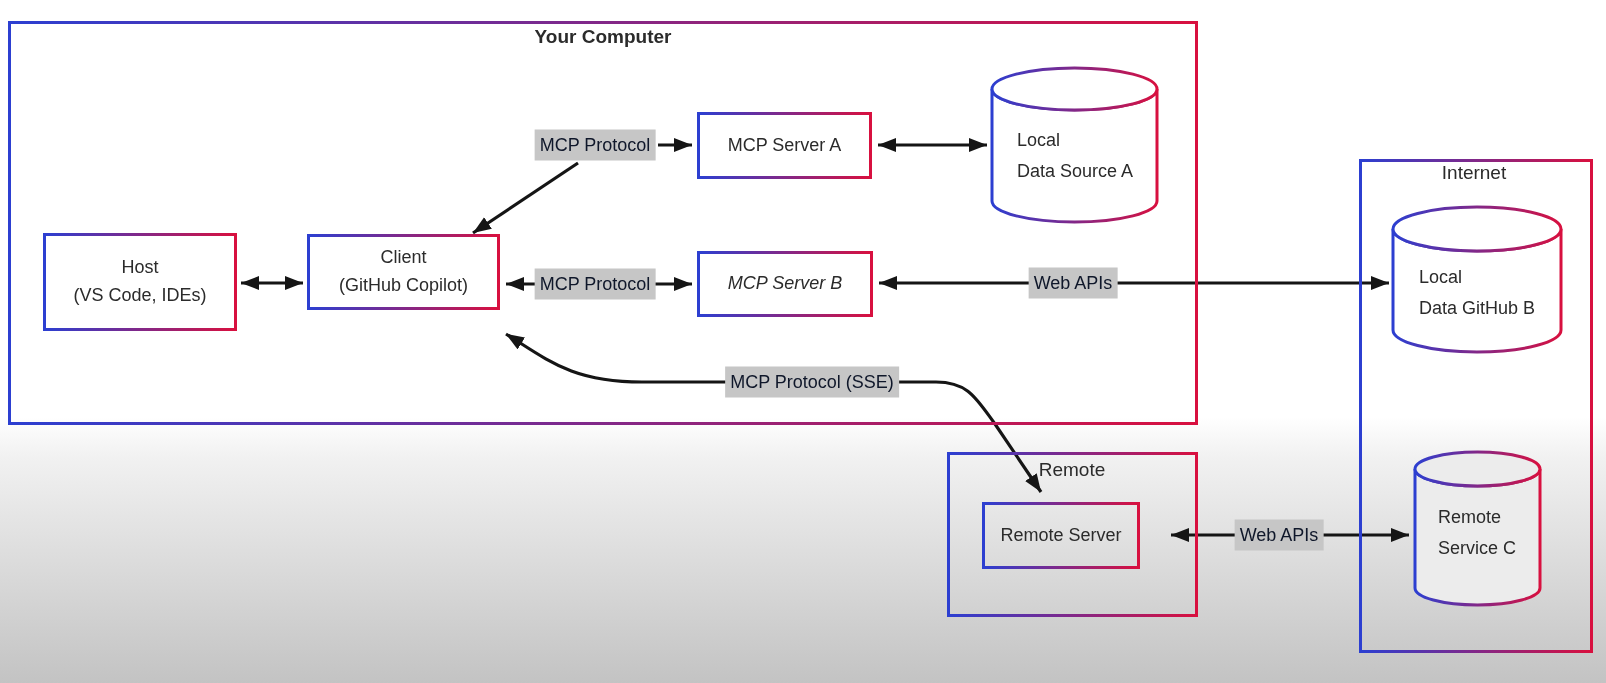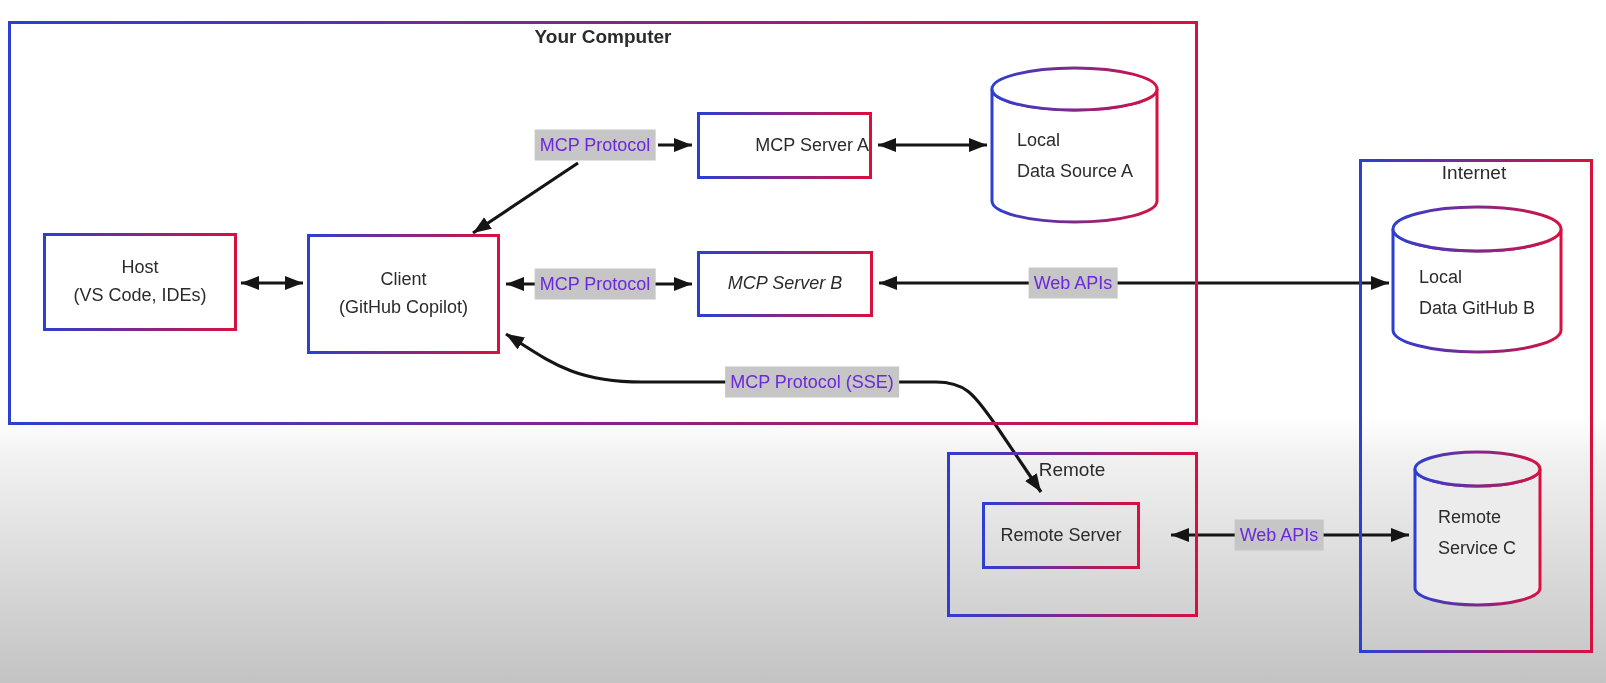--- a/index.html
+++ b/index.html
@@ -22,21 +22,21 @@
     display:flex; flex-direction:column; align-items:center; justify-content:center;
     font-size:18px; line-height:1.55; text-align:center;
     background:transparent;
   }
   .gtitle {
     position:absolute; transform:translateX(-50%);
     font-size:19px; white-space:nowrap;
   }
   .elabel {
     position:absolute; transform:translate(-50%,-50%);
-    background:#c6c6c6; color:#6d28d9;
+    background:#c6c6c6; color:#0f172a;
     font-size:18px; line-height:1; padding:6px 5px 7px 5px;
     white-space:nowrap;
   }
   .cyltext {
     position:absolute; transform:translate(-50%,-50%);
     font-size:18px; line-height:1.7; white-space:nowrap;
   }
   svg.layer { position:absolute; left:0; top:0; }
 </style>
 </head>
@@ -86,26 +86,26 @@
 
 <div class="gtitle" style="left:603px; top:26px;font-weight:bold;">Your Computer</div>
 <div class="gtitle" style="left:1474px; top:162px;">Internet</div>
 <div class="gtitle" style="left:1072px; top:459px;">Remote</div>
 
 <div class="node" style="left:43px; top:233px; width:194px; height:98px;">
   <div>Host</div>
   <div>(VS Code, IDEs)</div>
 </div>
 
-<div class="node" style="left:307px; top:234px; width:193px; height:120px;">
+<div class="node" style="left:307px; top:234px; width:193px; height:76px;">
   <div>Client</div>
   <div>(GitHub Copilot)</div>
 </div>
 
-<div class="node" style="left:697px; top:112px; width:175px; height:67px;align-items:flex-end;">
+<div class="node" style="left:697px; top:112px; width:175px; height:67px;">
   <div>MCP Server A</div>
 </div>
 
 <div class="node" style="left:697px; top:251px; width:176px; height:66px;font-style:italic;">
   <div>MCP Server B</div>
 </div>
 
 <div class="node" style="left:982px; top:502px; width:158px; height:67px;">
   <div>Remote Server</div>
 </div>

